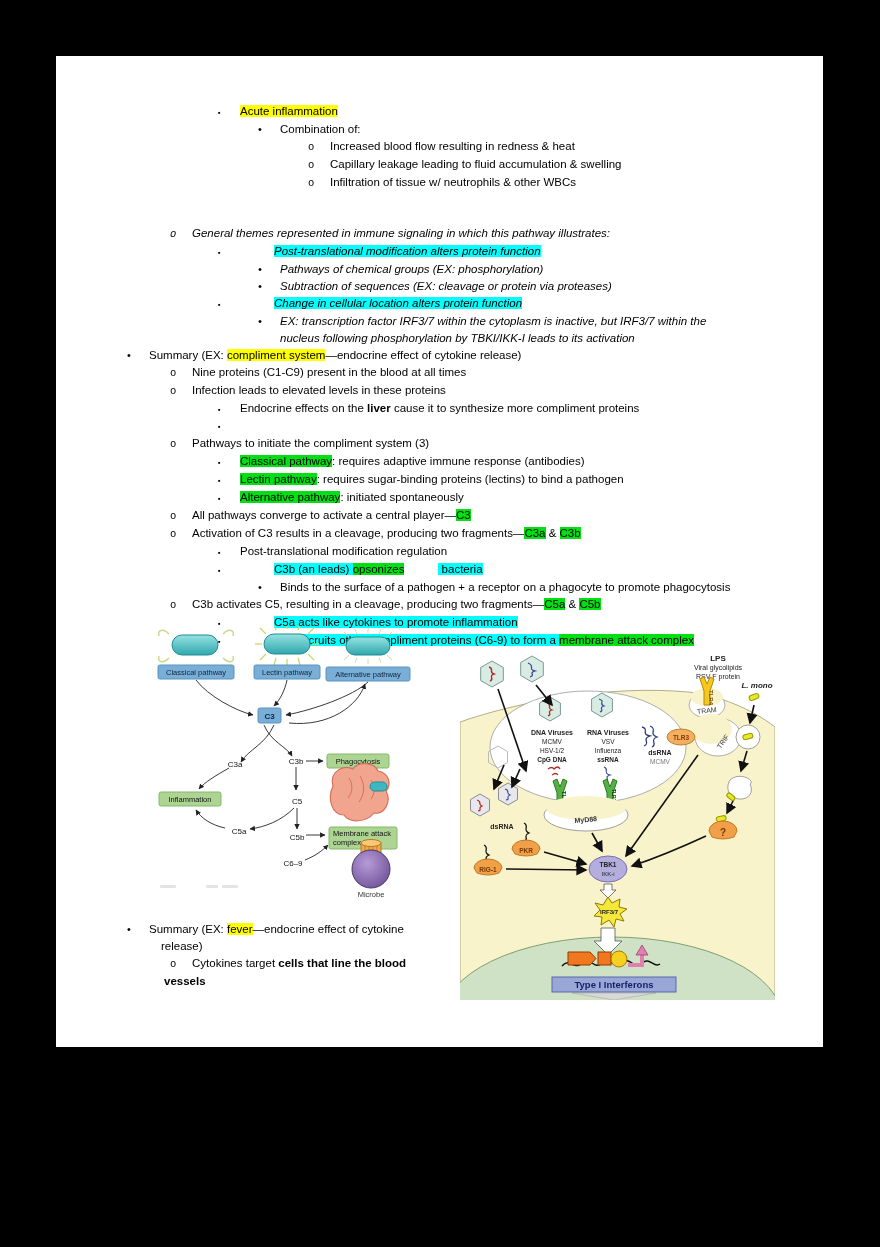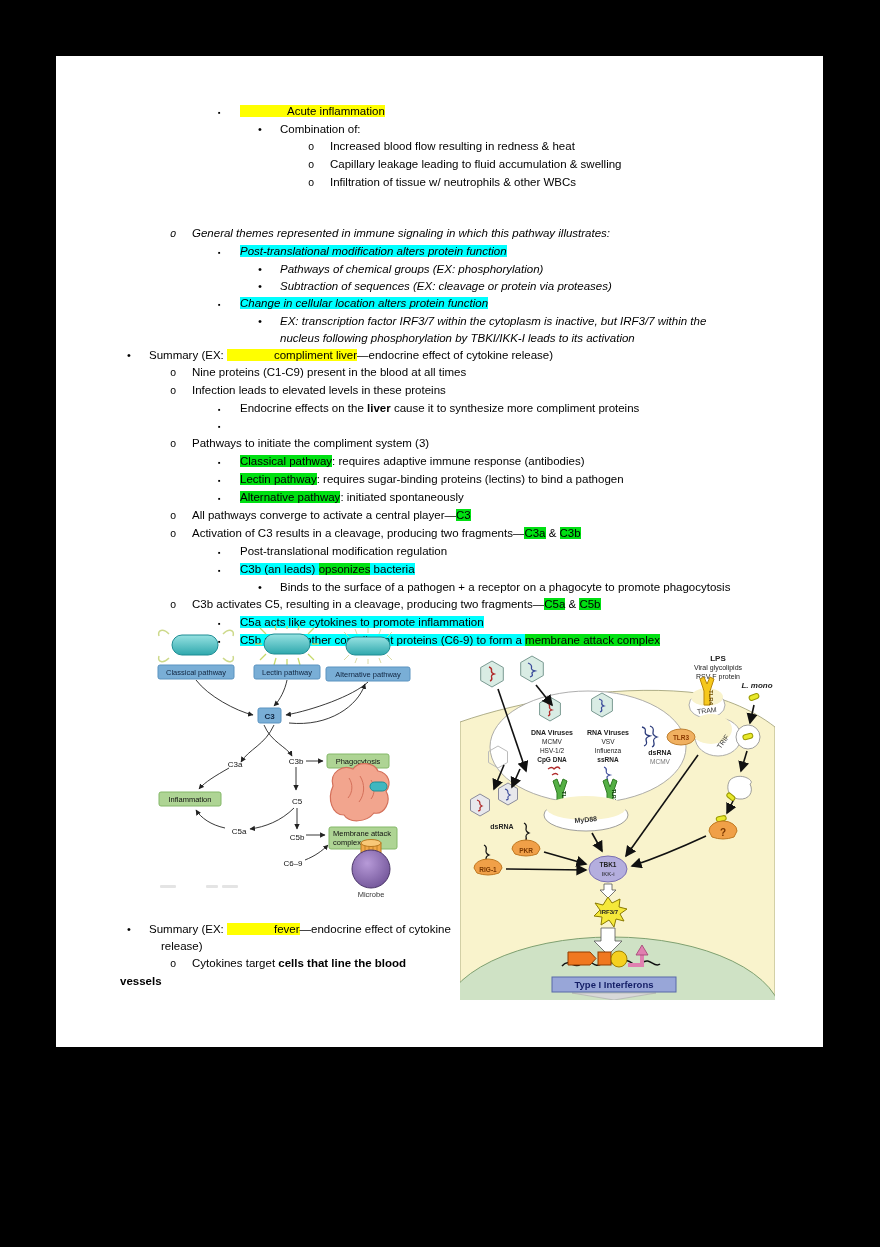--- a/index.html
+++ b/index.html
@@ -8,24 +8,24 @@
   .paper{position:absolute;left:56px;top:56px;width:767px;height:991px;background:#ffffff;}
   .notes{position:absolute;left:0;top:47px;width:767px;font-size:11.5px;color:#000;}
   .line{display:flex;align-items:baseline;line-height:17px;white-space:pre;}
   .line.it{font-style:italic;}
   .b{flex:0 0 22px;}
   .b-sq{font-size:7.5px;}
   .b-dot{font-size:11px;}
   .b-o{font-family:"Liberation Mono","DejaVu Sans Mono",monospace;font-size:10.5px;}
   .lv0{padding-left:71px}.lv1{padding-left:114px}.lv2{padding-left:162px}
   .lv3{padding-left:202px}.lv4{padding-left:252px}
-  .lv0t{padding-left:105px}.lv1t{padding-left:64px}.lv3t{padding-left:224px}
+  .lv0t{padding-left:105px}.lv1t{padding-left:108px}.lv3t{padding-left:224px}
   .seg-b{font-weight:700;}
-  .hl-yellow{background:#ffff00;padding-left:47px;}
-  .hl-cyan{background:#00ffff;}
+  .hl-yellow{background:#ffff00;}
+  .hl-cyan{background:#00ffff;margin-left:34px;}
   .hl-green{background:#00e012;}
   .fig-left{position:absolute;left:97px;top:570px;width:282px;height:272px;}
   .fig-right{position:absolute;left:404px;top:591px;width:315px;height:353px;}
   .artifact{position:absolute;left:104px;top:829px;width:120px;height:6px;}
   .artifact i{position:absolute;top:0;height:3px;background:#e4e4e4;border-radius:1px;}
   .artifact i:nth-child(1){left:0;width:16px;}
   .artifact i:nth-child(2){left:46px;width:12px;}
   .artifact i:nth-child(3){left:62px;width:16px;}
   svg text{font-family:"Liberation Sans","DejaVu Sans",sans-serif;}
 </style>
@@ -42,21 +42,21 @@
         <div class="line lv4"><span class="b b-o">o</span><span class="t"><span>Capillary leakage leading to fluid accumulation &amp; swelling</span></span></div>
         <div class="line lv4"><span class="b b-o">o</span><span class="t"><span>Infiltration of tissue w/ neutrophils &amp; other WBCs</span></span></div>
         <div style="height: 33px;"></div>
         <div class="line lv1 it"><span class="b b-o">o</span><span class="t"><span>General themes represented in immune signaling in which this pathway illustrates:</span></span></div>
         <div class="line lv2 it"><span class="b b-sq">▪</span><span class="t"><span class="hl-cyan">Post-translational modification alters protein function</span></span></div>
         <div class="line lv3 it"><span class="b b-dot">•</span><span class="t"><span>Pathways of chemical groups (EX: phosphorylation)</span></span></div>
         <div class="line lv3 it"><span class="b b-dot">•</span><span class="t"><span>Subtraction of sequences (EX: cleavage or protein via proteases)</span></span></div>
         <div class="line lv2 it"><span class="b b-sq">▪</span><span class="t"><span class="hl-cyan">Change in cellular location alters protein function</span></span></div>
         <div class="line lv3 it"><span class="b b-dot">•</span><span class="t"><span>EX: transcription factor IRF3/7 within the cytoplasm is inactive, but IRF3/7 within the</span></span></div>
         <div class="line lv3t it"><span class="t"><span>nucleus following phosphorylation by TBKI/IKK-I leads to its activation</span></span></div>
-        <div class="line lv0"><span class="b b-dot">•</span><span class="t"><span>Summary (EX: </span><span class="hl-yellow">compliment liver</span><span>—endocrine effect of cytokine release)</span></span></div>
+        <div class="line lv0"><span class="b b-dot">•</span><span class="t"><span>Summary (EX: </span><span class="hl-yellow">compliment system</span><span>—endocrine effect of cytokine release)</span></span></div>
         <div class="line lv1"><span class="b b-o">o</span><span class="t"><span>Nine proteins (C1-C9) present in the blood at all times</span></span></div>
         <div class="line lv1"><span class="b b-o">o</span><span class="t"><span>Infection leads to elevated levels in these proteins</span></span></div>
         <div class="line lv2"><span class="b b-sq">▪</span><span class="t"><span>Endocrine effects on the </span><span class="seg-b">liver</span><span> cause it to synthesize more compliment proteins</span></span></div>
         <div class="line lv2"><span class="b b-sq">▪</span></div>
         <div class="line lv1"><span class="b b-o">o</span><span class="t"><span>Pathways to initiate the compliment system (3)</span></span></div>
         <div class="line lv2"><span class="b b-sq">▪</span><span class="t"><span class="hl-green">Classical pathway</span><span>: requires adaptive immune response (antibodies)</span></span></div>
         <div class="line lv2"><span class="b b-sq">▪</span><span class="t"><span class="hl-green">Lectin pathway</span><span>: requires sugar-binding proteins (lectins) to bind a pathogen</span></span></div>
         <div class="line lv2"><span class="b b-sq">▪</span><span class="t"><span class="hl-green">Alternative pathway</span><span>: initiated spontaneously</span></span></div>
         <div class="line lv1"><span class="b b-o">o</span><span class="t"><span>All pathways converge to activate a central player—</span><span class="hl-green">C3</span></span></div>
         <div class="line lv1"><span class="b b-o">o</span><span class="t"><span>Activation of C3 results in a cleavage, producing two fragments—</span><span class="hl-green">C3a</span><span> &amp; </span><span class="hl-green">C3b</span></span></div>

